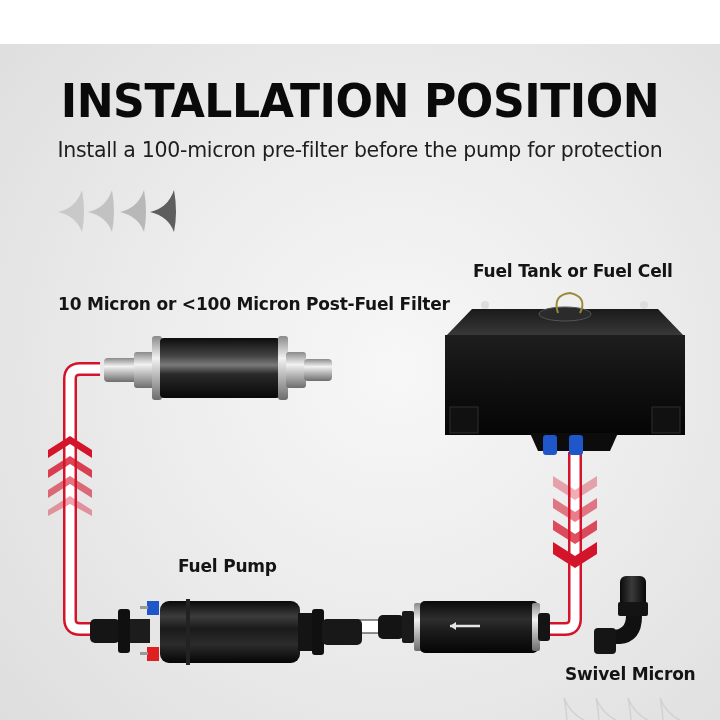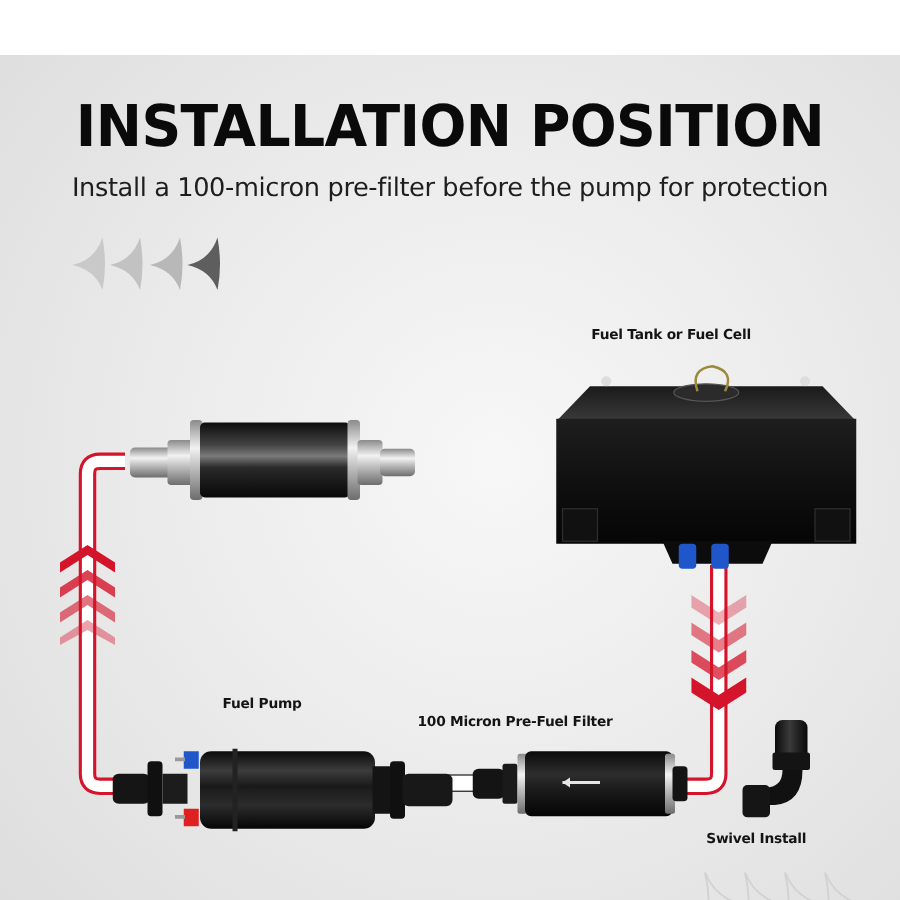--- a/index.html
+++ b/index.html
@@ -1,20 +1,20 @@
 <!DOCTYPE html>
 <html><head>
 <meta charset="utf-8">
 <style>
   html,body{margin:0;padding:0;}
   body{width:720px;height:720px;overflow:hidden;font-family:"DejaVu Sans","Liberation Sans",sans-serif;}
   .canvas{position:relative;width:720px;height:720px;background:radial-gradient(ellipse at 55% 45%,#f7f7f7 0%,#ececec 45%,#dcdcdc 100%);overflow:hidden;margin-top:44px;}
   .title{position:absolute;left:0;top:34px;width:720px;text-align:center;font-family:"DejaVu Sans",sans-serif;font-weight:bold;font-size:46px;letter-spacing:-0.5px;color:#0a0a0a;line-height:1;transform:scaleX(0.96);}
   .subtitle{position:absolute;left:0;top:94px;width:720px;text-align:center;font-family:"DejaVu Sans",sans-serif;font-size:20.5px;color:#1e1e1e;letter-spacing:-0.3px;}
-  .label{position:absolute;font-family:"DejaVu Sans",sans-serif;font-weight:bold;font-size:11px;color:#141414;white-space:nowrap;letter-spacing:-0.2px;}
+  .label{position:absolute;font-family:"DejaVu Sans",sans-serif;font-weight:bold;font-size:17px;color:#141414;white-space:nowrap;letter-spacing:-0.2px;}
   .abs{position:absolute;}
   svg{display:block;}
 </style>
 </head>
 <body>
 
 <div class="canvas">
 
   <div class="title">INSTALLATION POSITION</div>
   <div class="subtitle">Install a 100-micron pre-filter before the pump for protection</div>
@@ -53,20 +53,21 @@
     <path d="M0 74 L22 60 L44 74 L44 80 L22 68 L0 80Z" fill="#d4142a" opacity="0.4"></path>
   </svg>
 
   <svg class="abs" style="left:553px;top:432px" width="46" height="92">
     <path d="M0 0 L22 14 L44 0 L44 10 L22 24 L0 10Z" fill="#d4142a" opacity="0.35"></path>
     <path d="M0 22 L22 36 L44 22 L44 32 L22 46 L0 32Z" fill="#d4142a" opacity="0.55"></path>
     <path d="M0 44 L22 58 L44 44 L44 54 L22 68 L0 54Z" fill="#d4142a" opacity="0.75"></path>
     <path d="M0 66 L22 80 L44 66 L44 78 L22 92 L0 78Z" fill="#d4142a"></path>
   </svg>
 
+  <div class="label" style="left:58px;top:250px">10 Micron or &lt;100 Micron Post-Fuel Filter</div>
   <svg class="abs" style="left:104px;top:290px" width="230" height="70">
     <defs>
       <linearGradient id="steel" x1="0" y1="0" x2="0" y2="1">
         <stop offset="0" stop-color="#8a8a8a"></stop>
           <stop offset="0.35" stop-color="#f2f2f2"></stop>
           <stop offset="0.6" stop-color="#bdbdbd"></stop>
           <stop offset="1" stop-color="#6d6d6d"></stop>
       </linearGradient>
       <linearGradient id="blackbody" x1="0" y1="0" x2="0" y2="1">
         <stop offset="0" stop-color="#0c0c0c"></stop>
@@ -142,21 +143,20 @@
     <rect x="50" y="55" width="8" height="3" fill="#999"></rect>
 
     <rect x="70" y="4" width="140" height="62" rx="9" fill="url(#pumpbody)"></rect>
     <rect x="96" y="2" width="4" height="66" fill="#222"></rect>
 
     <rect x="208" y="16" width="14" height="38" fill="#141414"></rect>
     <rect x="222" y="12" width="12" height="46" rx="3" fill="#101010"></rect>
     <rect x="232" y="22" width="40" height="26" rx="5" fill="#181818"></rect>
   </svg>
 
-  <div class="label" style="left:334px;top:527px">100 Micron Pre-Fuel Filter</div>
   <svg class="abs" style="left:378px;top:555px" width="175" height="55">
     <defs>
       <linearGradient id="prebody" x1="0" y1="0" x2="0" y2="1">
         <stop offset="0" stop-color="#0a0a0a"></stop>
           <stop offset="0.35" stop-color="#2e2e2e"></stop>
           <stop offset="0.6" stop-color="#1a1a1a"></stop>
           <stop offset="1" stop-color="#050505"></stop>
       </linearGradient>
     </defs>
     <rect x="0" y="16" width="26" height="24" rx="5" fill="#141414"></rect>
@@ -176,15 +176,15 @@
         <stop offset="0" stop-color="#0a0a0a"></stop>
           <stop offset="0.45" stop-color="#3a3a3a"></stop>
           <stop offset="1" stop-color="#080808"></stop>
       </linearGradient>
     </defs>
     <rect x="30" y="2" width="26" height="32" rx="6" fill="url(#fitg)"></rect>
     <rect x="28" y="28" width="30" height="14" rx="2" fill="#141414"></rect>
     <path d="M36 42 L52 42 Q52 68 30 70 L22 70 L22 56 Q36 56 36 42Z" fill="#111"></path>
     <rect x="4" y="54" width="22" height="26" rx="4" fill="#151515"></rect>
   </svg>
-  <div class="label" style="left:565px;top:620px">Swivel Install</div>
+  <div class="label" style="left:565px;top:620px">Swivel Micron</div>
 
 </div>
 
 </body></html>

